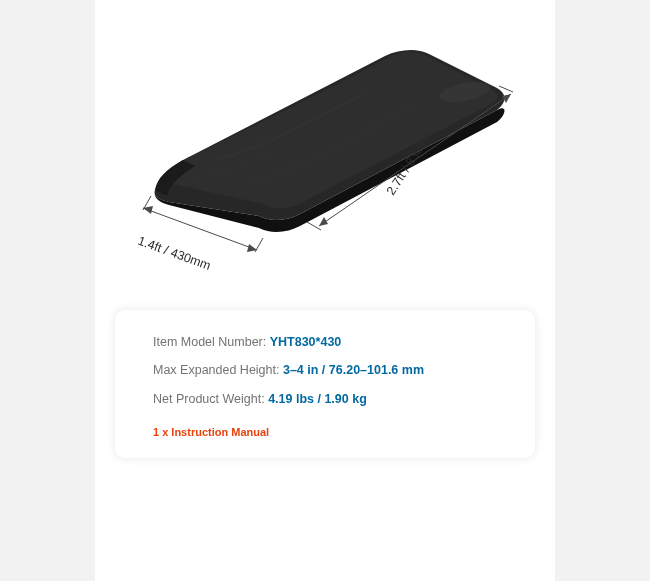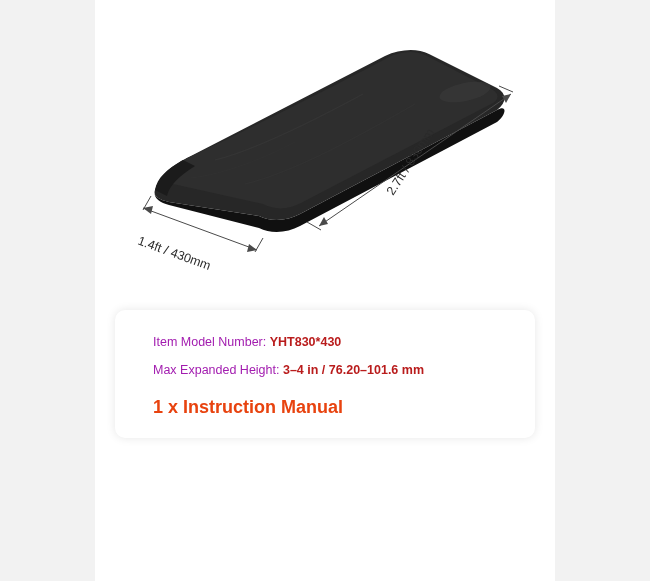--- a/index.html
+++ b/index.html
@@ -51,29 +51,29 @@
     box-sizing: border-box;
   }
   .spec-row {
     font-size: 12.5px;
     color: #2b2b2b;
     padding: 6.5px 0 6.5px 38px;
     line-height: 1.25;
     white-space: nowrap;
   }
   .spec-label {
-    color: #a21caf;
+    color: #737373;
     margin-top: 24px;
   }
   .spec-value {
-    color: #b91c1c;
+    color: #0369a1;
     font-weight: bold;
   }
   .spec-note {
-    font-size: 18px;
+    font-size: 11px;
     color: #e8430f;
     font-weight: bold;
     padding: 12px 0 0 38px;
   }
   
 </style>
 </head>
 <body>
 
 <div class="page">
@@ -144,19 +144,23 @@
       </div>
 
 
       <div class="spec-row">
         <span class="spec-label">Max Expanded Height:</span>
         <span class="spec-value">3–4 in / 76.20–101.6 mm</span>
       </div>
 
 
 
+      <div class="spec-row">
+        <span class="spec-label">Net Product Weight:</span>
+        <span class="spec-value">4.19 lbs / 1.90 kg</span>
+      </div>
 
 
       <div class="spec-note">1 x Instruction Manual</div>
     </div>
 
   </div>
 </div>
 
 </body></html>

